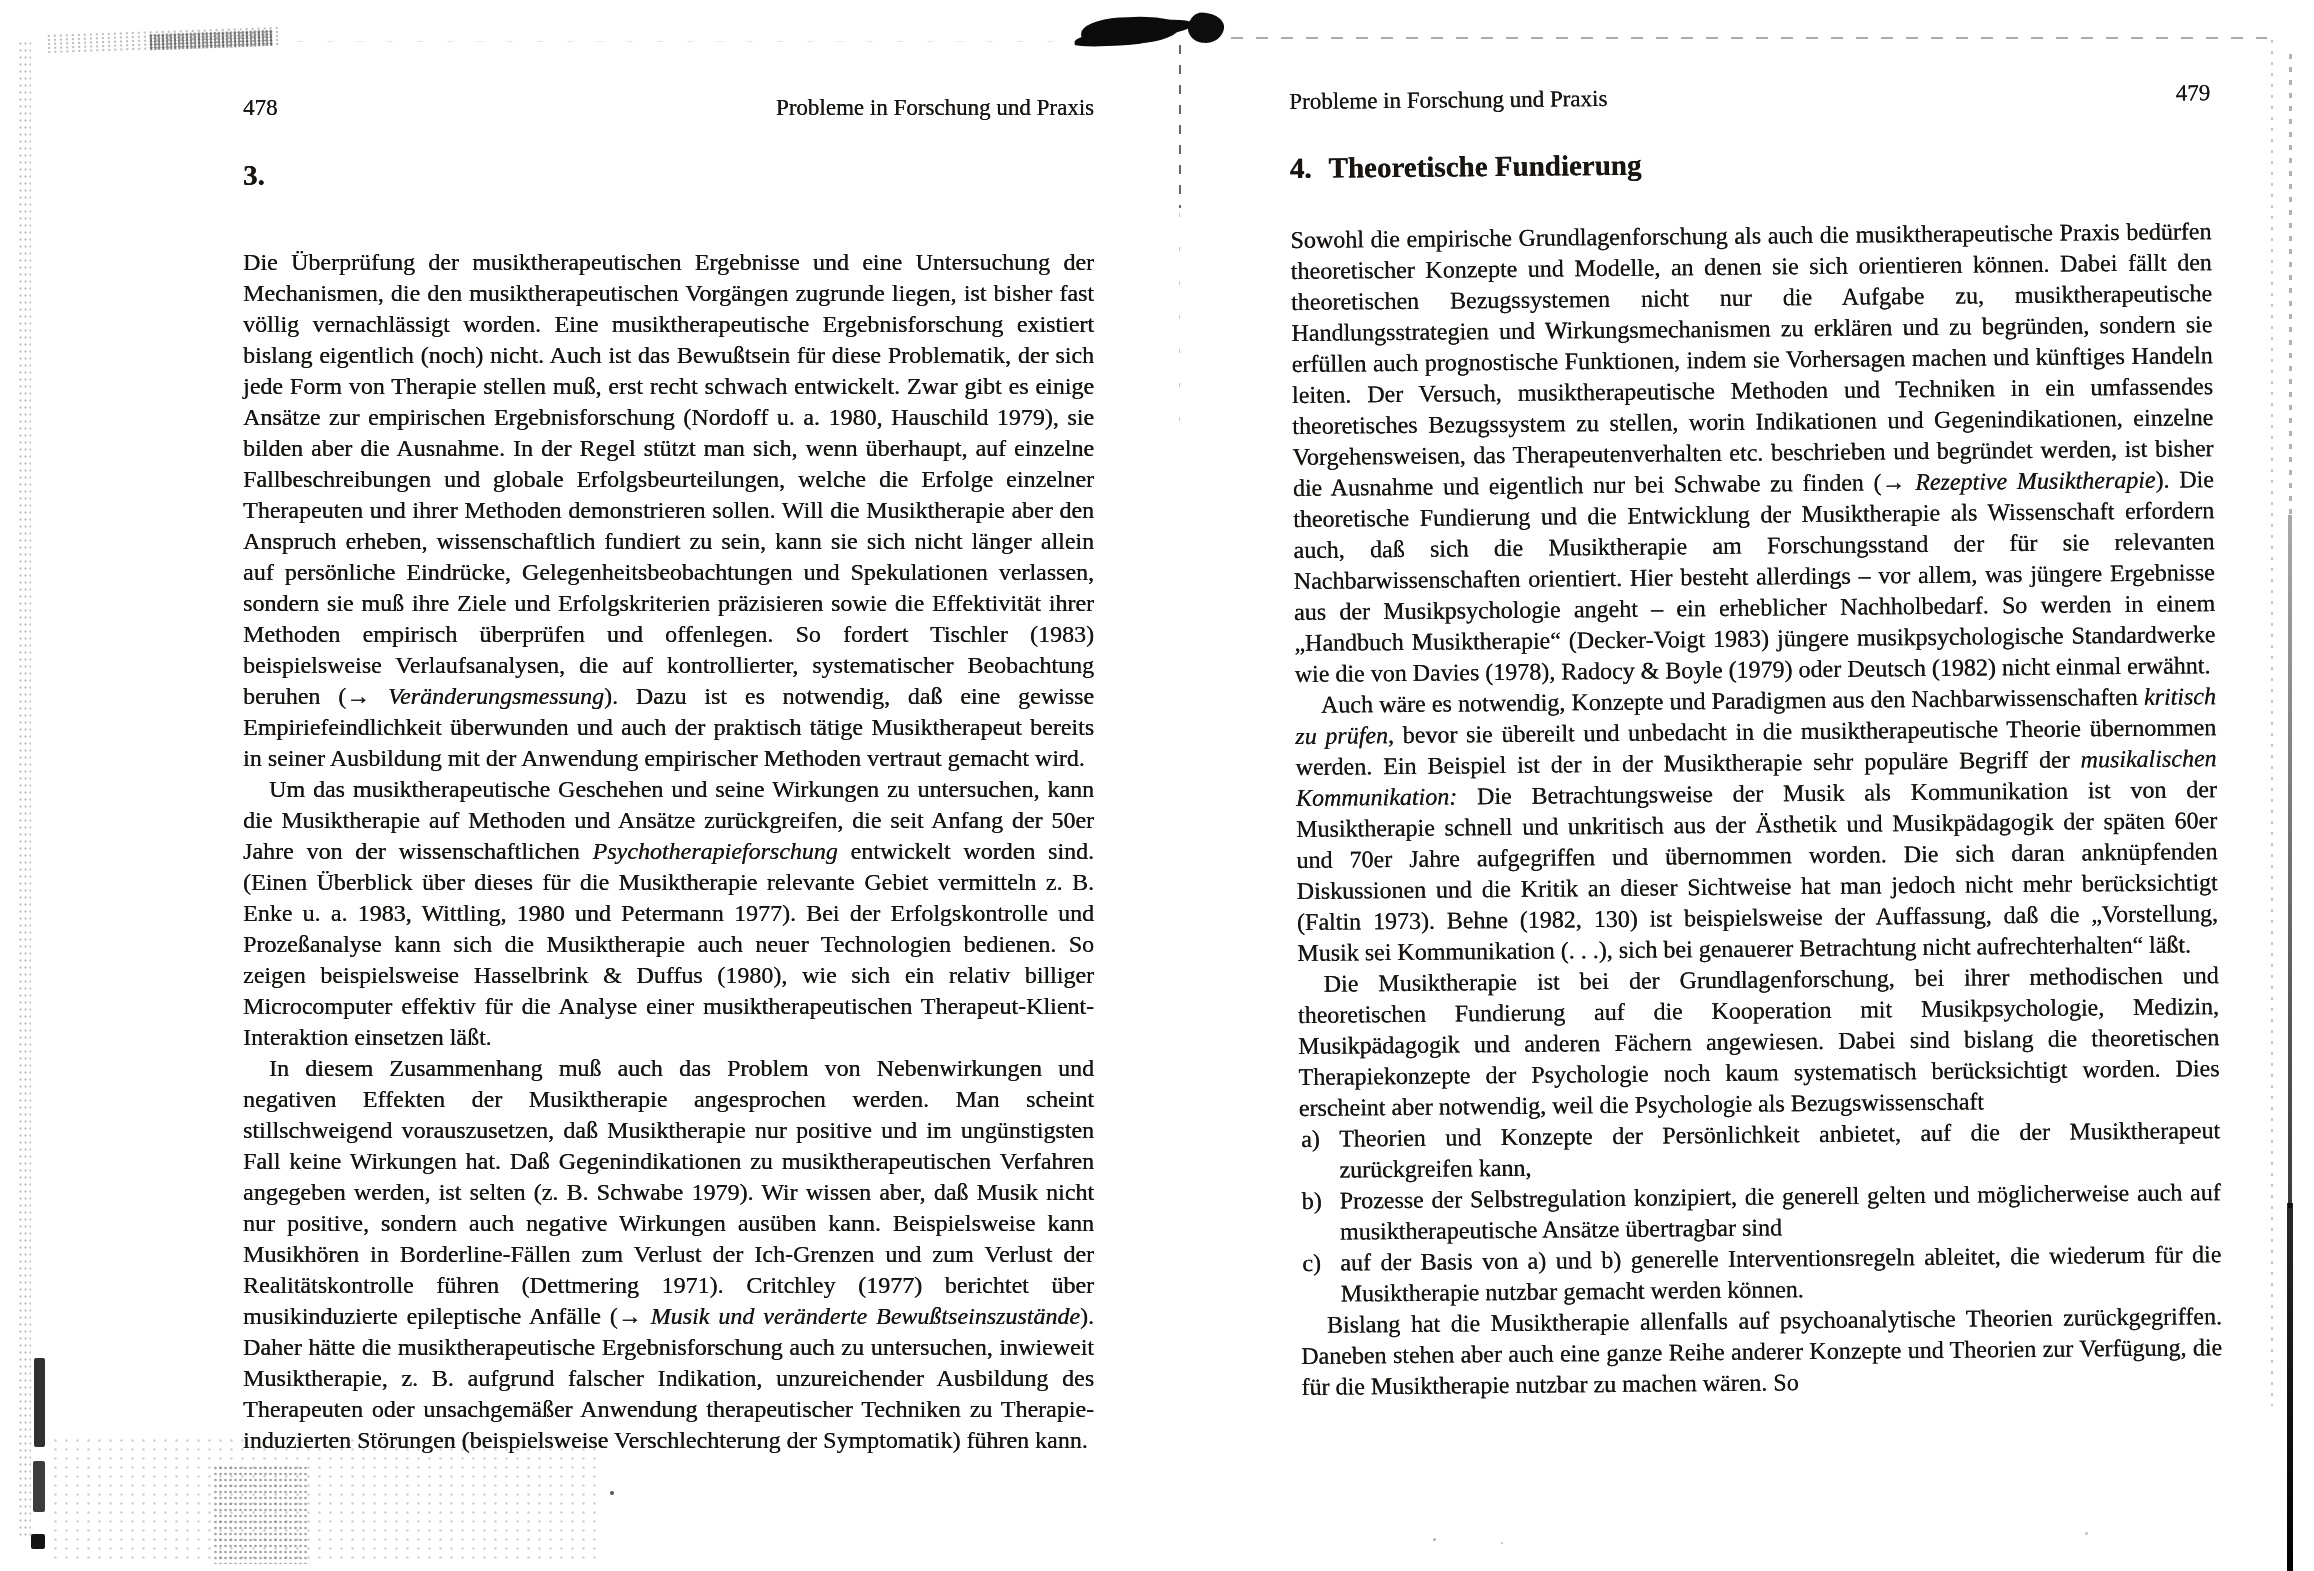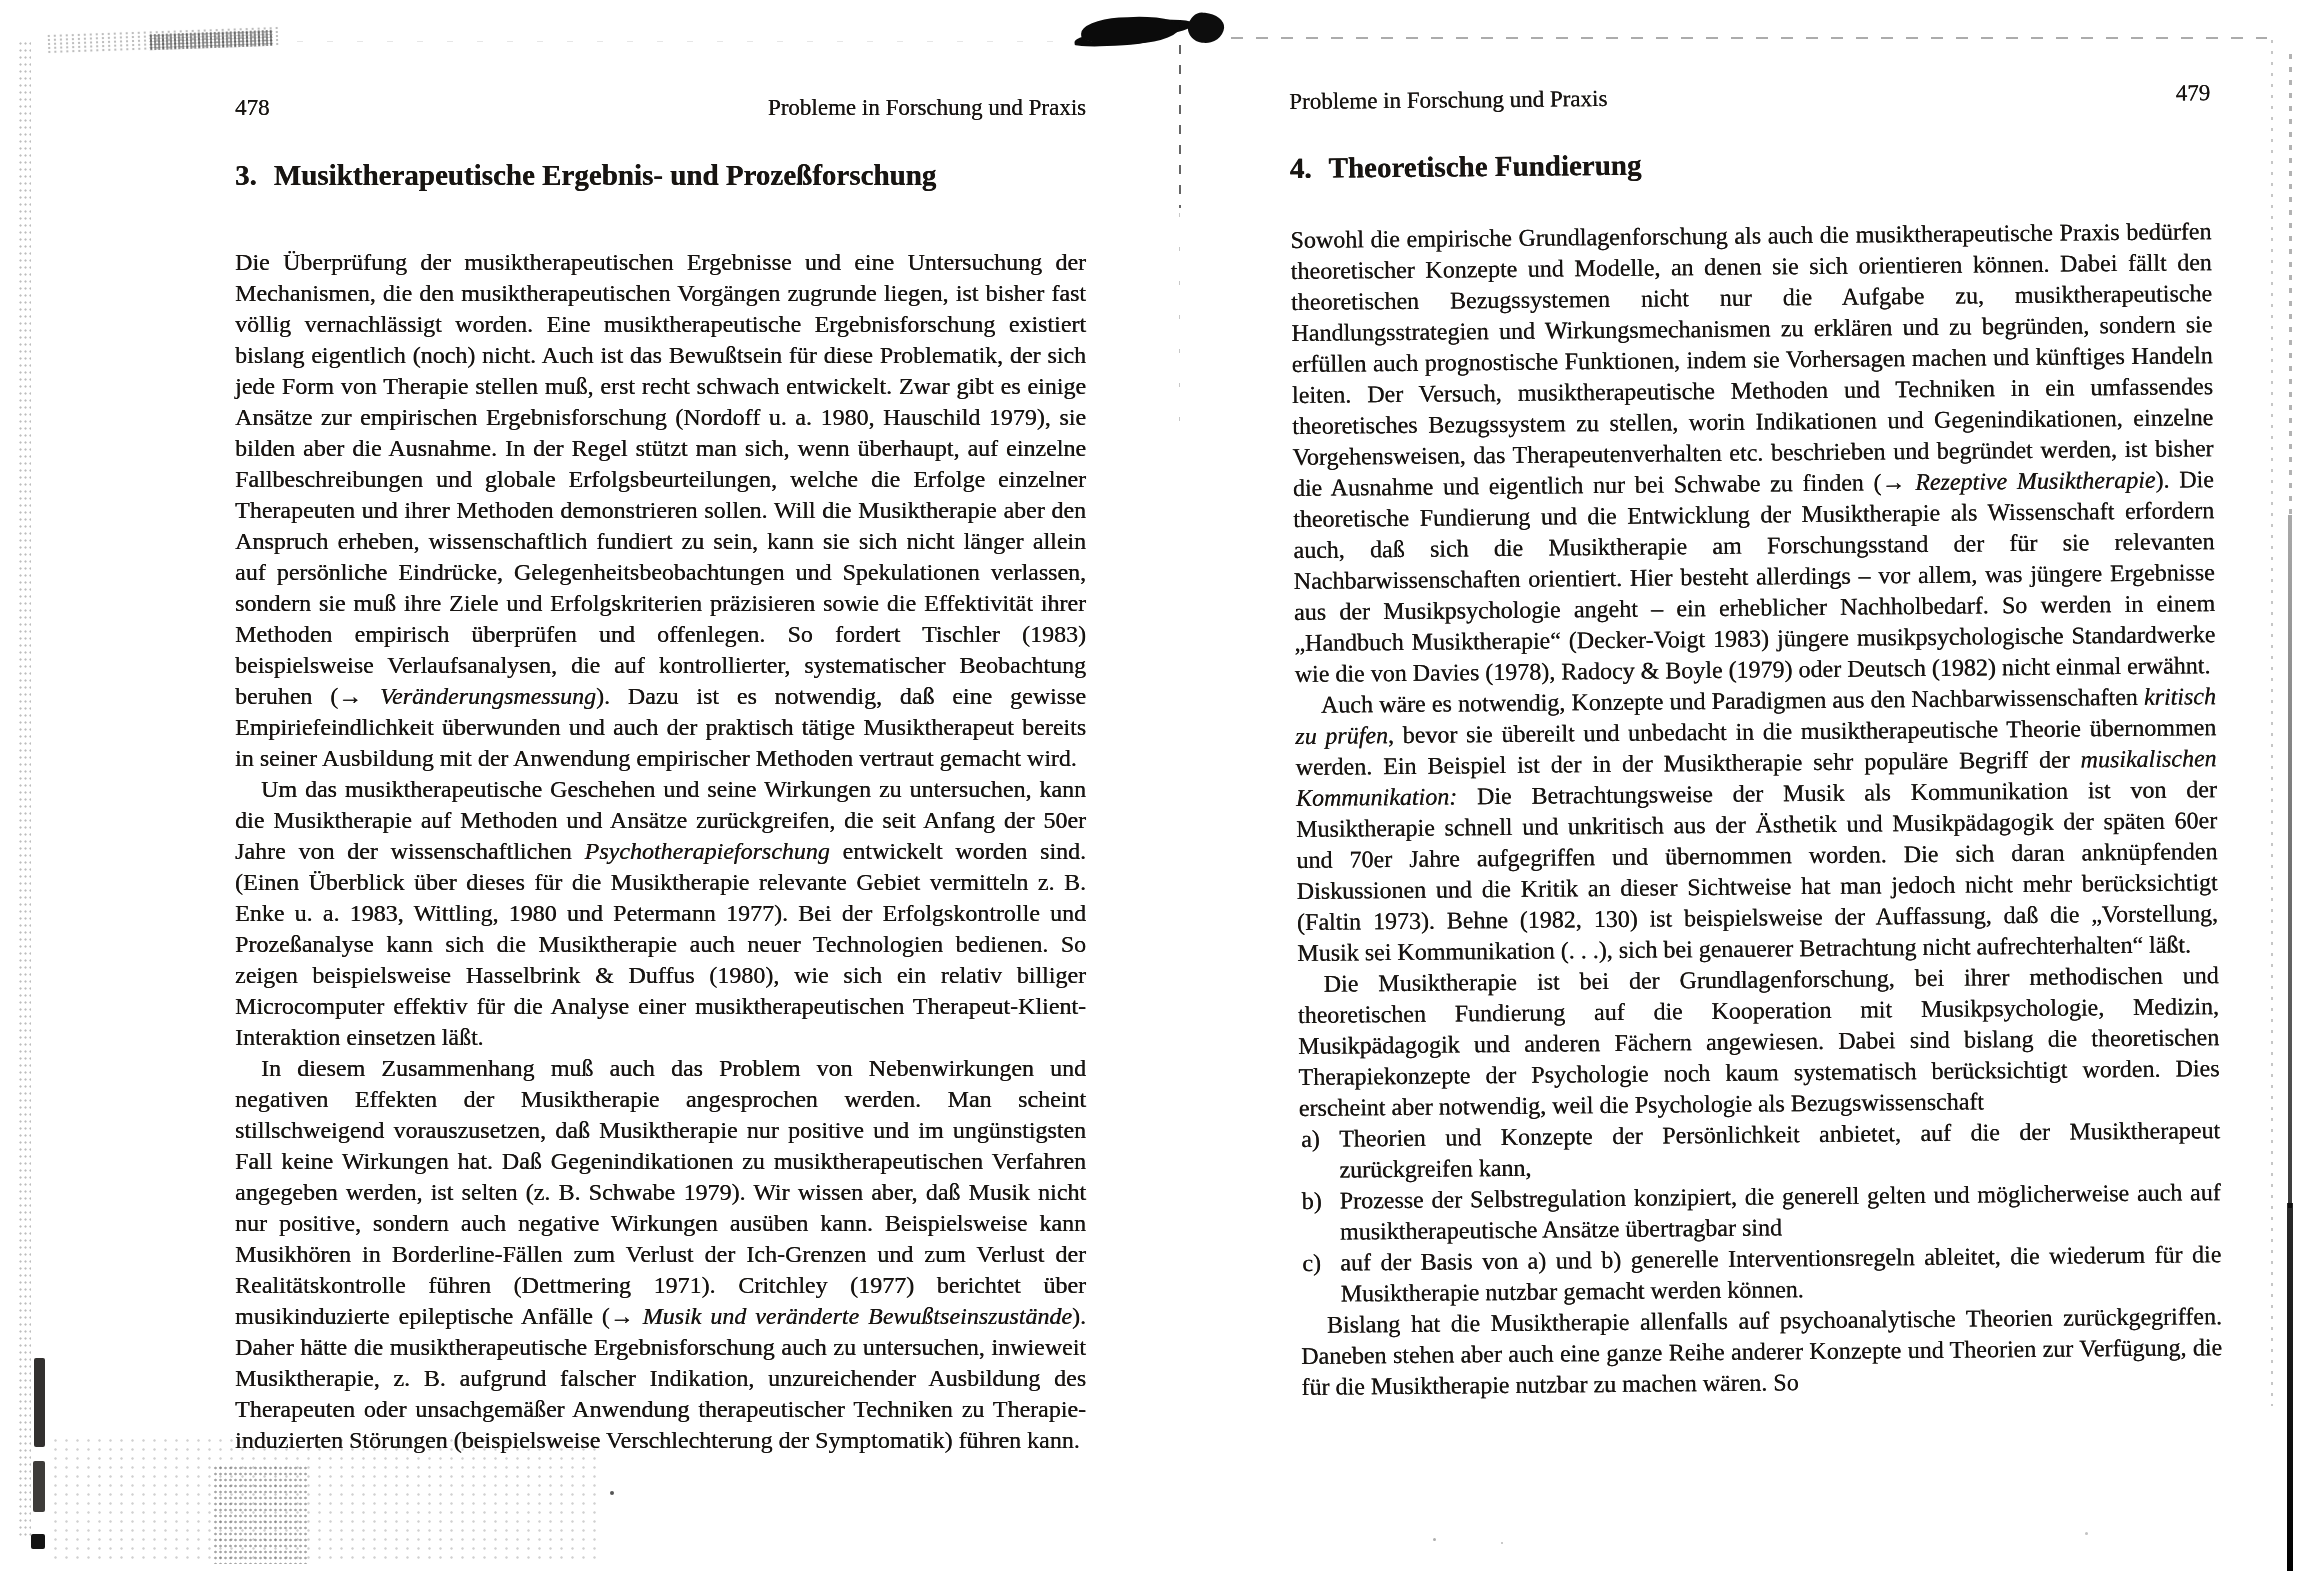--- a/index.html
+++ b/index.html
@@ -7,21 +7,21 @@
     position: relative;
     width: 2315px;
     height: 1571px;
     background: #ffffff;
     font-family: "Liberation Serif", serif;
     color: #181512;
     overflow: hidden;
     text-shadow: 0.3px 0 0 currentColor;
   }
   .page { position: absolute; }
-  .left-page  { left: 235px;  top: 95px; width: 851px; }
+  .left-page  { left: 243px;  top: 95px; width: 851px; }
   .right-page { left: 1289px; top: 89px; width: 921px; transform: rotate(-0.55deg); transform-origin: top left; }
 
   .page-header {
     display: flex;
     justify-content: space-between;
     align-items: baseline;
     font-size: 23px;
     line-height: 26px;
   }
   .right-page .page-header .page-num { }
@@ -166,21 +166,20 @@
   <div class="artifact dot-3"></div>
   <div class="artifact dot-4"></div>
 
   <section class="page left-page">
     <header class="page-header">
       <span class="page-num">478</span>
       <span class="running-head">Probleme in Forschung und Praxis</span>
     </header>
     <h2 class="section-heading">
       <span class="sec-num">3.</span>
-      <span class="sec-title">Musiktherapeutische Ergebnis- und Prozeßforschung</span>
     </h2>
     <div class="body-text">
         <div class="block para"><span>Die Überprüfung der musiktherapeutischen Ergebnisse und eine Untersuchung der Mechanismen, die den musiktherapeutischen Vorgängen zugrunde liegen, ist bisher fast völlig vernachlässigt worden. Eine musiktherapeutische Ergebnisforschung existiert bislang eigentlich (noch) nicht. Auch ist das Bewußtsein für diese Problematik, der sich jede Form von Therapie stellen muß, erst recht schwach entwickelt. Zwar gibt es einige Ansätze zur empirischen Ergebnisforschung (Nordoff u. a. 1980, Hauschild 1979), sie bilden aber die Ausnahme. In der Regel stützt man sich, wenn überhaupt, auf einzelne Fallbeschreibungen und globale Erfolgsbeurteilungen, welche die Erfolge einzelner Therapeuten und ihrer Methoden demonstrieren sollen. Will die Musiktherapie aber den Anspruch erheben, wissenschaftlich fundiert zu sein, kann sie sich nicht länger allein auf persönliche Eindrücke, Gelegenheitsbeobachtungen und Spekulationen verlassen, sondern sie muß ihre Ziele und Erfolgskriterien präzisieren sowie die Effektivität ihrer Methoden empirisch überprüfen und offenlegen. So fordert Tischler (1983) beispielsweise Verlaufsanalysen, die auf kontrollierter, systematischer Beobachtung beruhen (→ </span><em>Veränderungsmessung</em><span>). Dazu ist es notwendig, daß eine gewisse Empiriefeindlichkeit überwunden und auch der praktisch tätige Musiktherapeut bereits in seiner Ausbildung mit der Anwendung empirischer Methoden vertraut gemacht wird.</span></div>
         <div class="block para indent"><span>Um das musiktherapeutische Geschehen und seine Wirkungen zu untersuchen, kann die Musiktherapie auf Methoden und Ansätze zurückgreifen, die seit Anfang der 50er Jahre von der wissenschaftlichen </span><em>Psychotherapieforschung</em><span> entwickelt worden sind. (Einen Überblick über dieses für die Musiktherapie relevante Gebiet vermitteln z. B. Enke u. a. 1983, Wittling, 1980 und Petermann 1977). Bei der Erfolgskontrolle und Prozeßanalyse kann sich die Musiktherapie auch neuer Technologien bedienen. So zeigen beispielsweise Hasselbrink &amp; Duffus (1980), wie sich ein relativ billiger Microcomputer effektiv für die Analyse einer musiktherapeutischen Therapeut-Klient-Interaktion einsetzen läßt.</span></div>
         <div class="block para indent"><span>In diesem Zusammenhang muß auch das Problem von Nebenwirkungen und negativen Effekten der Musiktherapie angesprochen werden. Man scheint stillschweigend vorauszusetzen, daß Musiktherapie nur positive und im ungünstigsten Fall keine Wirkungen hat. Daß Gegenindikationen zu musiktherapeutischen Verfahren angegeben werden, ist selten (z. B. Schwabe 1979). Wir wissen aber, daß Musik nicht nur positive, sondern auch negative Wirkungen ausüben kann. Beispielsweise kann Musikhören in Borderline-Fällen zum Verlust der Ich-Grenzen und zum Verlust der Realitätskontrolle führen (Dettmering 1971). Critchley (1977) berichtet über musikinduzierte epileptische Anfälle (→ </span><em>Musik und veränderte Bewußtseinszustände</em><span>). Daher hätte die musiktherapeutische Ergebnisforschung auch zu untersuchen, inwieweit Musiktherapie, z. B. aufgrund falscher Indikation, unzureichender Ausbildung des Therapeuten oder unsachgemäßer Anwendung therapeutischer Techniken zu Therapie-induzierten Störungen (beispielsweise Verschlechterung der Symptomatik) führen kann.</span></div>
       </div>
   </section>
 
   <section class="page right-page">
     <header class="page-header">

